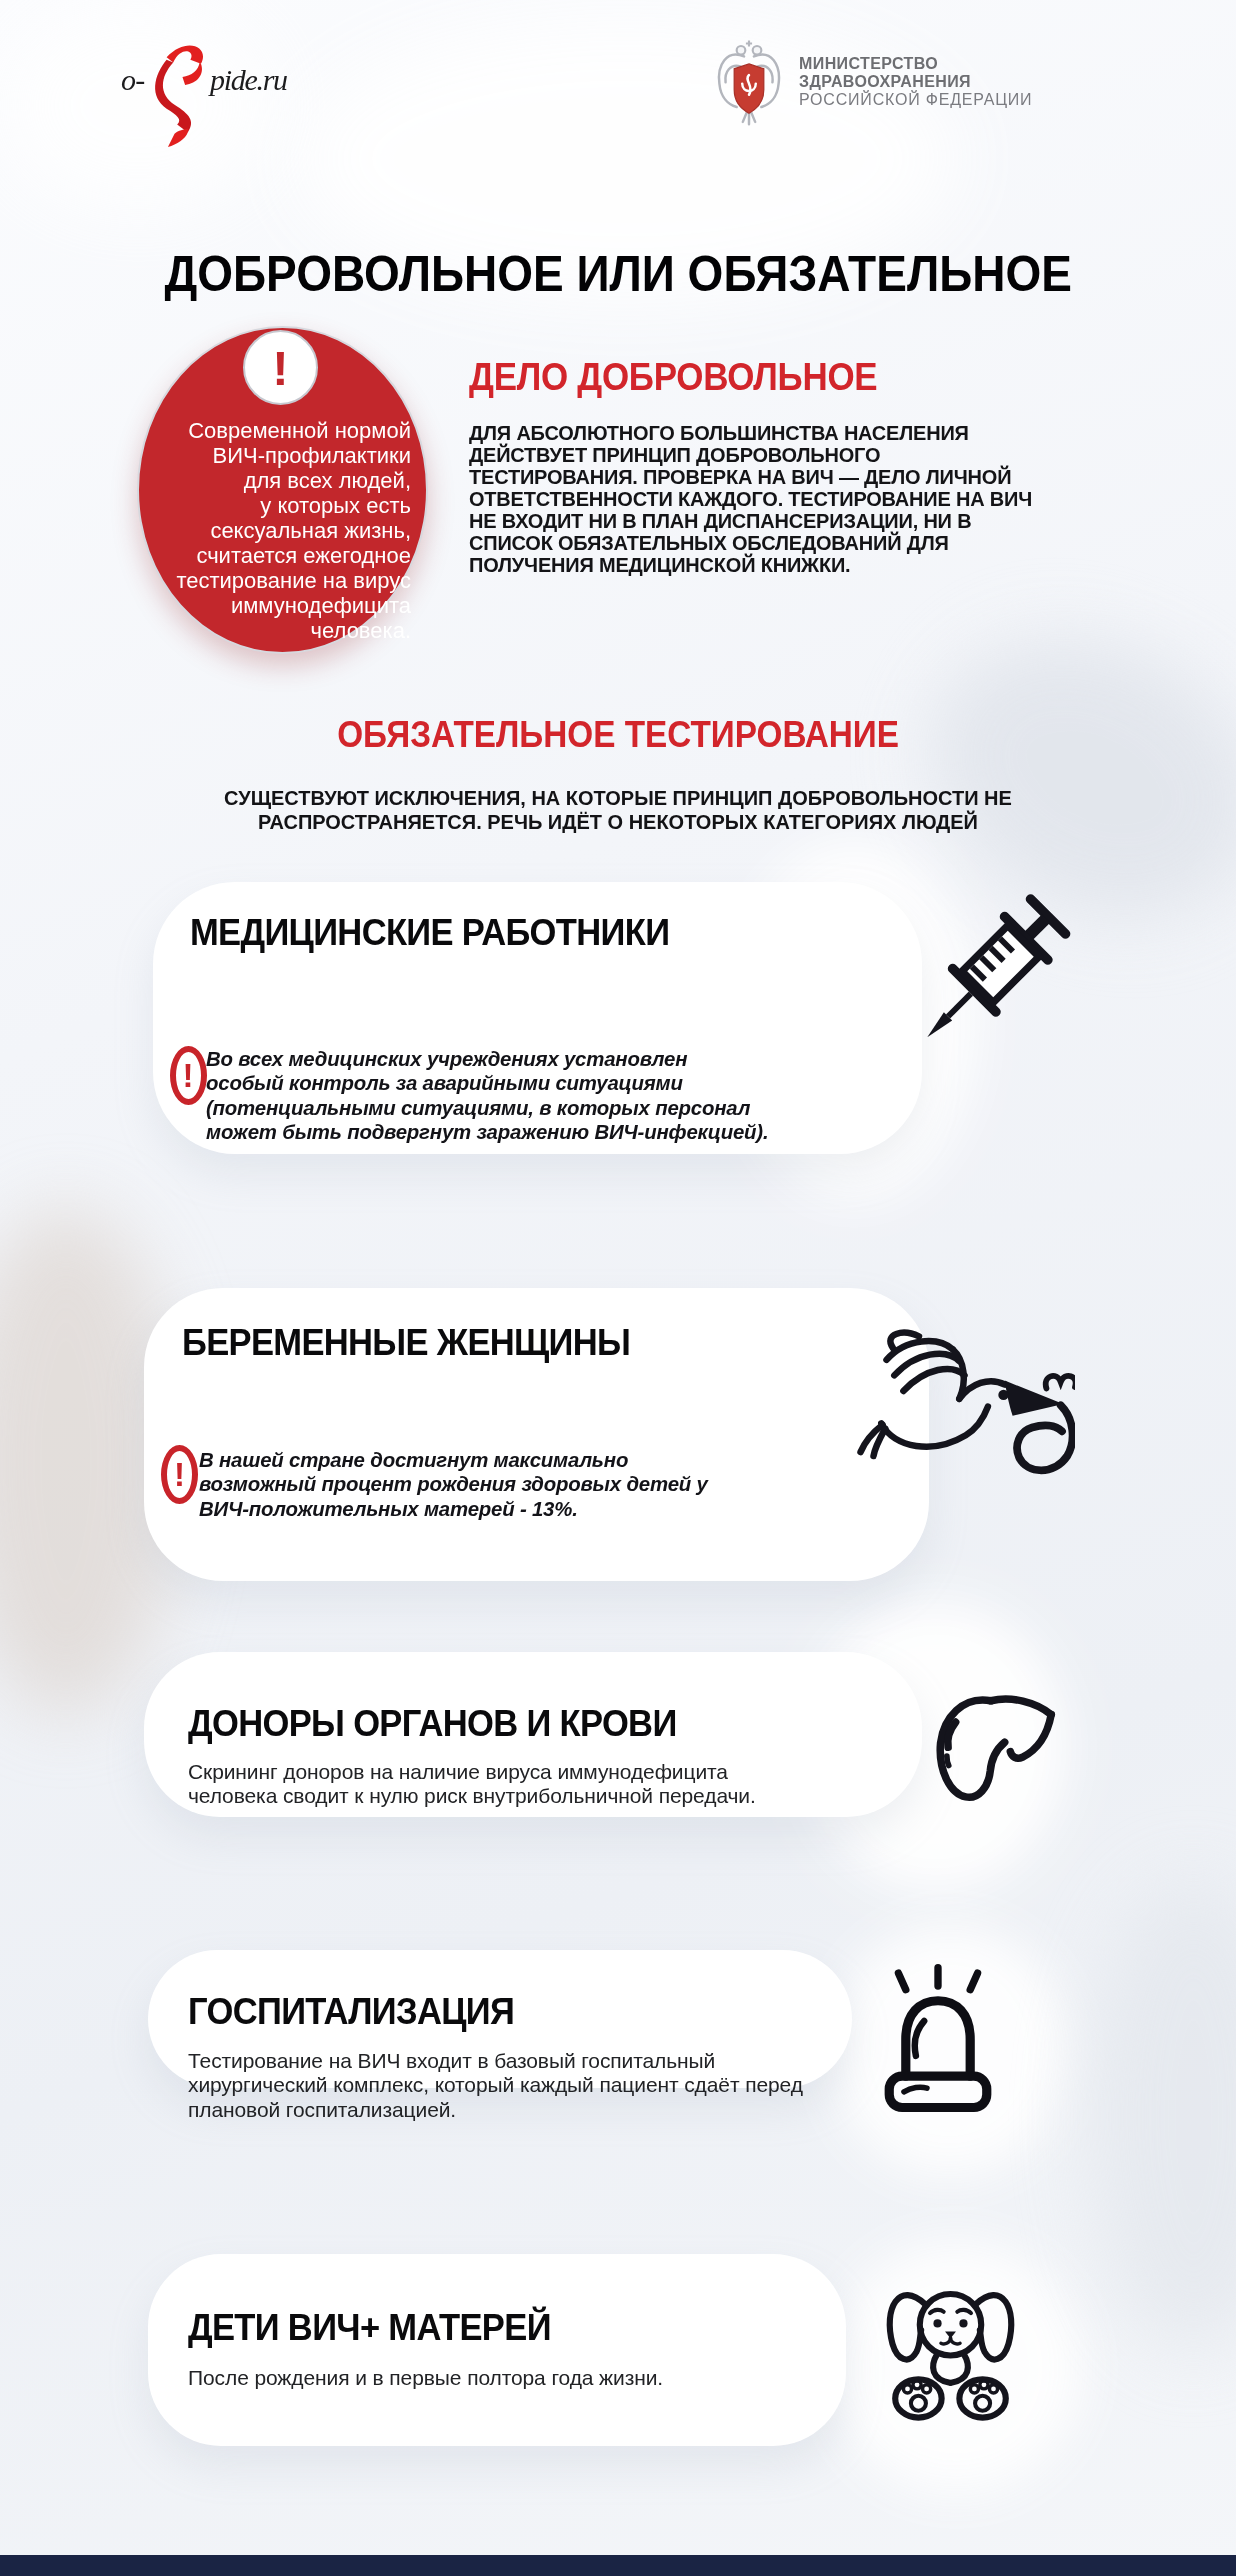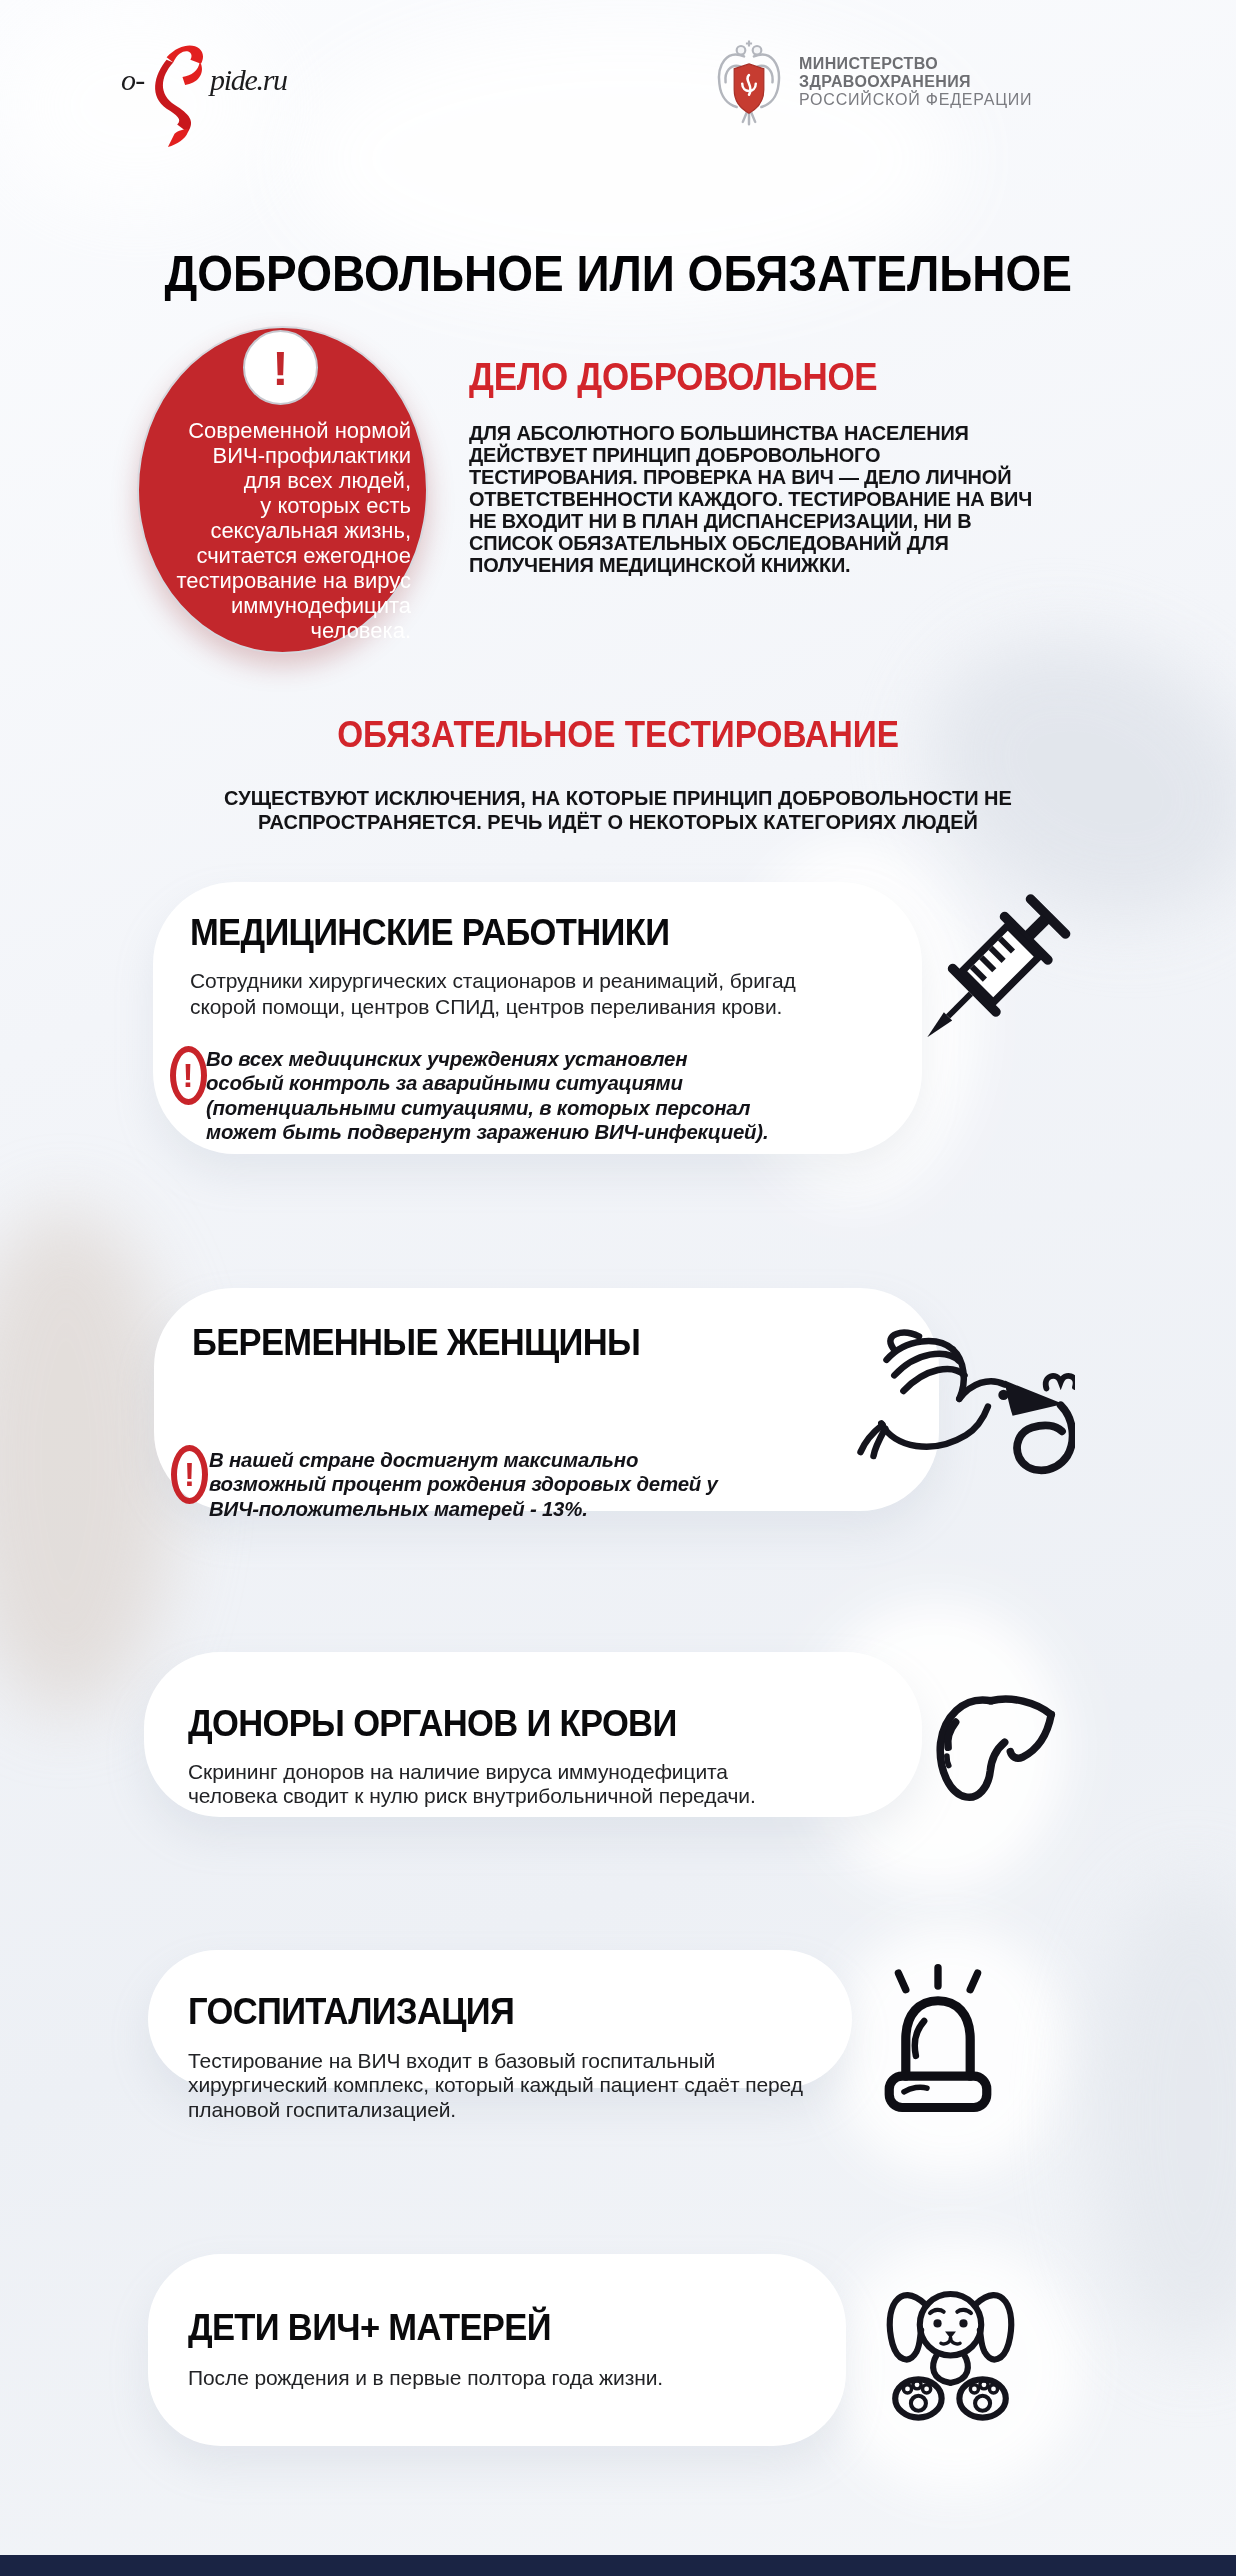--- a/index.html
+++ b/index.html
@@ -122,22 +122,20 @@
   <div class="center-row" style="top:714px;">
     <div class="red-heading-center">ОБЯЗАТЕЛЬНОЕ ТЕСТИРОВАНИЕ</div>
   </div>
   <div class="center-row" style="top:786px;">
     <div class="caps-center">СУЩЕСТВУЮТ ИСКЛЮЧЕНИЯ, НА КОТОРЫЕ ПРИНЦИП ДОБРОВОЛЬНОСТИ НЕ
 РАСПРОСТРАНЯЕТСЯ. РЕЧЬ ИДЁТ О НЕКОТОРЫХ КАТЕГОРИЯХ ЛЮДЕЙ</div>
   </div>
 
   <div class="card" style="left:153px;top:882px;width:769px;height:272px;border-radius:82px;">
     <div class="card-title" style="left:37px;top:30px;">МЕДИЦИНСКИЕ РАБОТНИКИ</div>
-    <div class="card-body" style="left:37px;top:86px;">Сотрудники хирургических стационаров и реанимаций, бригад
-скорой помощи, центров СПИД, центров переливания крови.</div>
     <div class="note-icon" style="left:16.5px;top:164px;width:37px;height:59px;">
       <span>!</span>
     </div>
     <div class="note-text" style="left:53px;top:165px;">Во всех медицинских учреждениях установлен
 особый контроль за аварийными ситуациями
 (потенциальными ситуациями, в которых персонал
 может быть подвергнут заражению ВИЧ-инфекцией).</div>
   </div>
   <div class="icon-wrap" style="left:918px;top:882px;width:138px;height:191px;transform:rotate(45deg);">
     <svg width="138" height="191" viewBox="0 0 120 260">
@@ -152,21 +150,21 @@
         <line x1="35" y1="80" x2="60" y2="80"></line>
         <line x1="35" y1="98" x2="60" y2="98"></line>
         <line x1="35" y1="116" x2="60" y2="116"></line>
         <line x1="35" y1="134" x2="60" y2="134"></line>
       </g>
       <path d="M56,161 L64,161 L64,205 L56,205 Z" fill="#14141c"></path>
       <path d="M52,205 L68,205 L60,245 Z" fill="#14141c"></path>
     </svg>
   </div>
 
-  <div class="card" style="left:154px;top:1288px;width:785px;height:223px;border-radius:79px;text-decoration:underline;">
+  <div class="card" style="left:144px;top:1288px;width:785px;height:293px;border-radius:79px;text-decoration:underline;">
     <div class="card-title" style="left:38px;top:34px;">БЕРЕМЕННЫЕ ЖЕНЩИНЫ</div>
     <div class="note-icon" style="left:17px;top:157px;width:37px;height:59px;">
       <span>!</span>
     </div>
     <div class="note-text" style="left:55px;top:160px;">В нашей стране достигнут максимально
 возможный процент рождения здоровых детей у
 ВИЧ-положительных матерей - 13%.</div>
   </div>
   <div class="icon-wrap" style="left:854px;top:1325px;width:221px;height:171px;">
     <svg width="221" height="171" viewBox="0 0 340 260">

